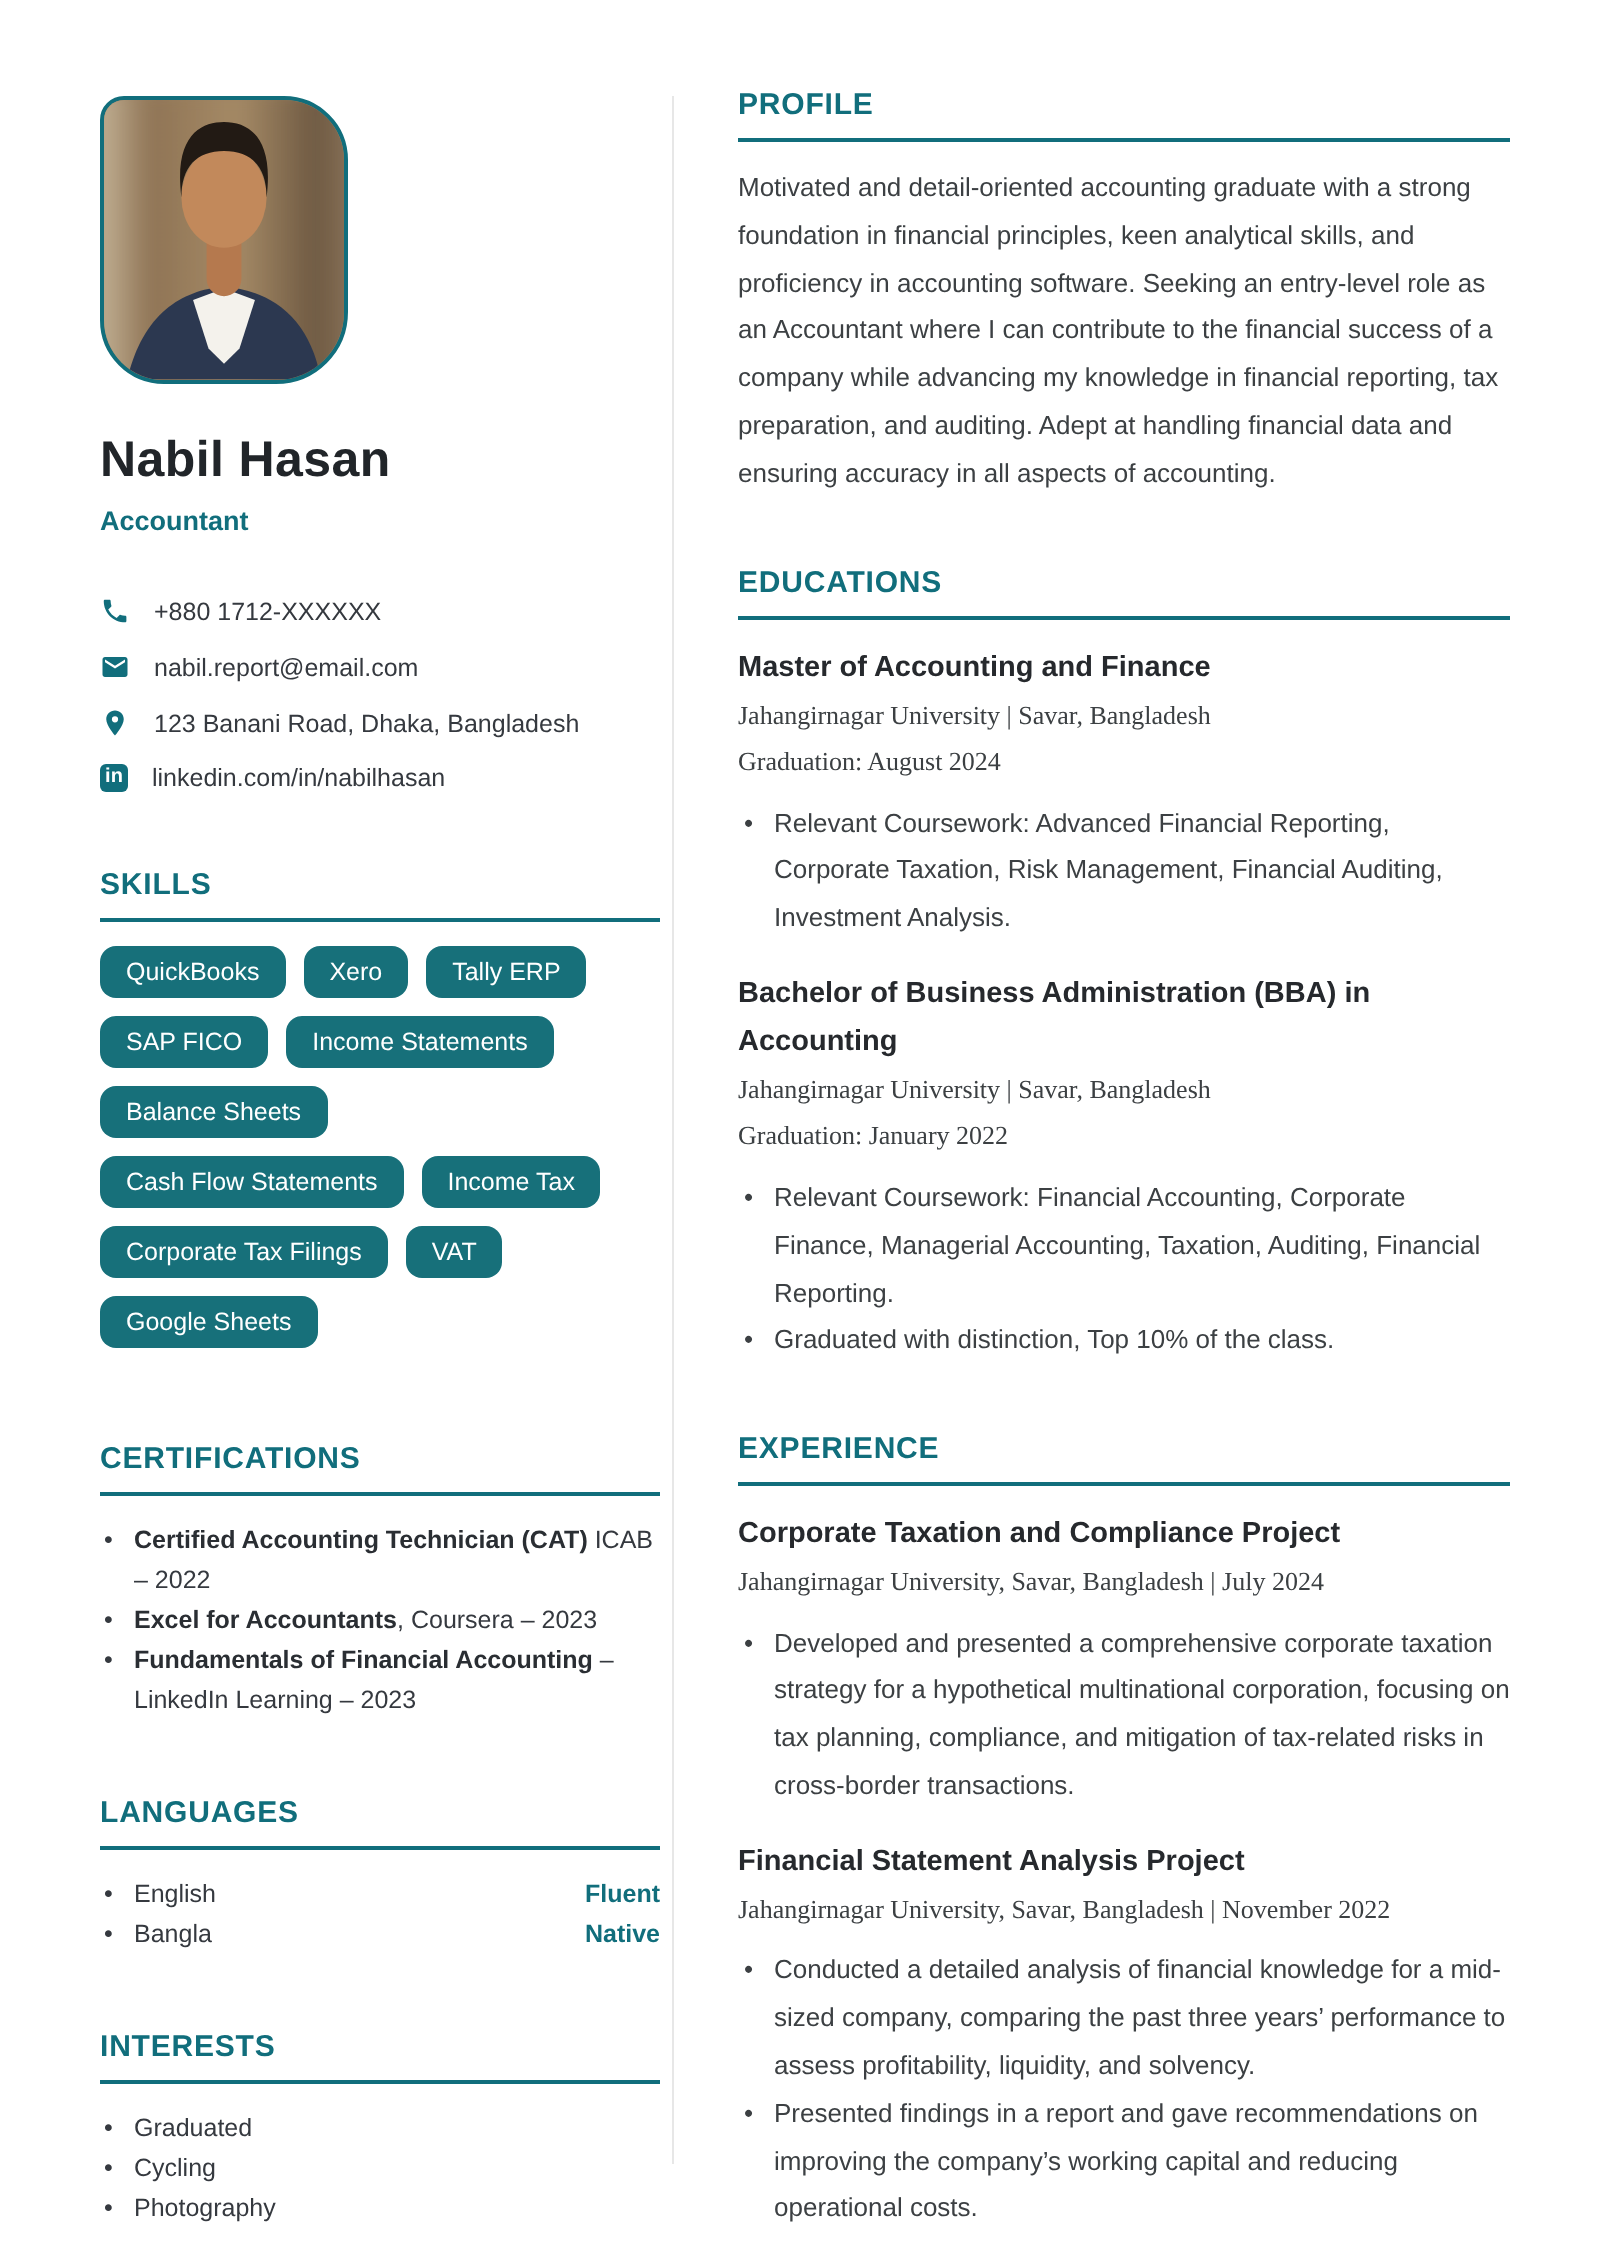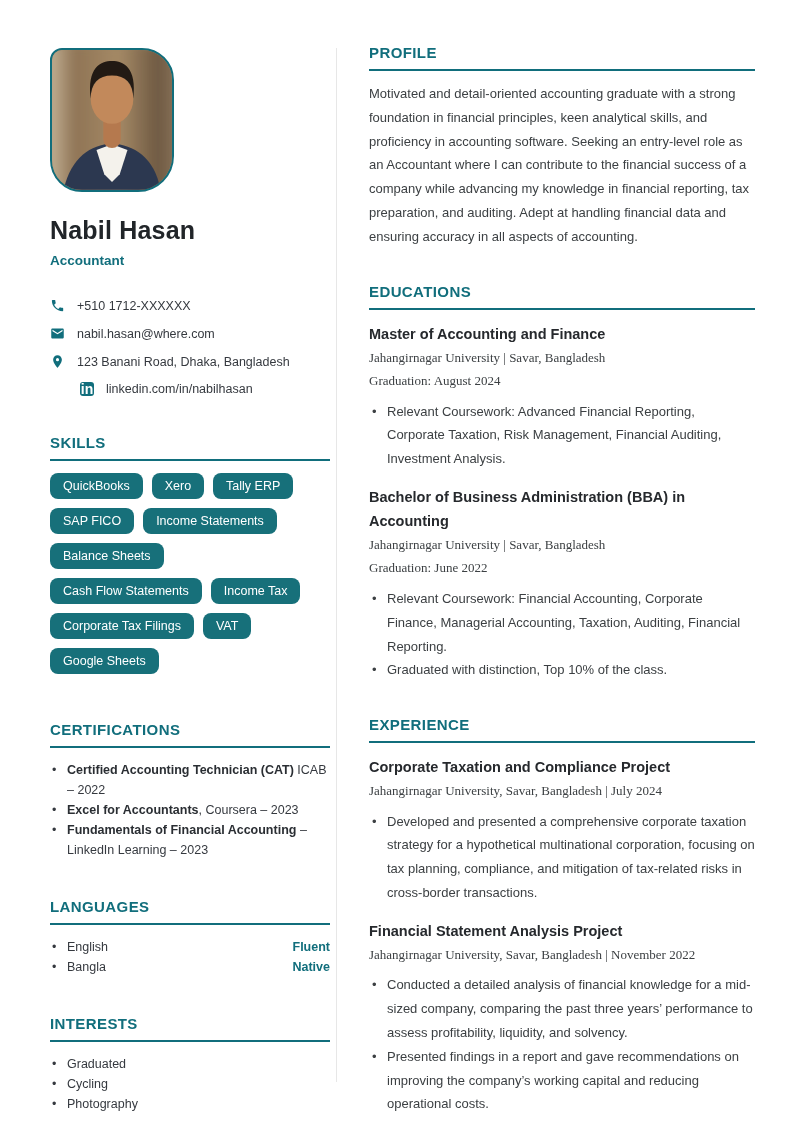--- a/index.html
+++ b/index.html
@@ -42,22 +42,22 @@
   }
   ul.contact{list-style:none;margin-top:30px;}
   ul.contact li{
     display:flex;align-items:center;gap:12px;
     font-size:12.5px;color:#35393f;margin-bottom:13px;
   }
   .cicon{width:15px;height:15px;flex:0 0 15px;display:inline-flex;align-items:center;justify-content:center;}
   .cicon svg{width:15px;height:15px;fill:var(--accent,#116E7C);}
   .li-badge{
     width:14px;height:14px;background:var(--accent,#116E7C);
-    border-radius:3px;color:#fff;font-size:14px;font-weight:700;
-    display:inline-flex;align-items:center;justify-content:center;line-height:1;margin-left:30px;
+    border-radius:3px;color:#fff;font-size:10px;font-weight:700;
+    display:inline-flex;align-items:center;justify-content:center;line-height:1;
   }
   section.lsec{margin-top:38px;}
   h2.sec{
     font-size:15px;font-weight:700;letter-spacing:.4px;
     color:var(--accent,#116E7C);
   }
   .rule{height:2px;background:var(--accent,#116E7C);margin-top:8px;}
   .pills{margin-top:12px;}
   .pill{
     display:inline-block;background:var(--pill,#17707A);color:#ffffff;
@@ -133,29 +133,29 @@
     <h1 class="name">Nabil Hasan</h1>
     <div class="job-title">Accountant</div>
 
     <ul class="contact">
       <li>
         <span class="cicon">
           <svg viewBox="0 0 24 24">
               <path d="M6.6 10.8c1.5 2.9 3.8 5.3 6.7 6.7l2.2-2.2c.3-.3.7-.4 1-.2 1.1.4 2.4.6 3.6.6.6 0 1 .4 1 1V20c0 .6-.4 1-1 1C10.6 21 3 13.4 3 3.9c0-.5.4-.9 1-.9h3.5c.6 0 1 .4 1 1 0 1.2.2 2.5.6 3.6.1.3 0 .7-.2 1l-2.3 2.2z"></path>
             </svg>
         </span>
-        <span>+510 1712-XXXXXX</span>
+        <span>+880 1712-XXXXXX</span>
       </li>
       <li>
         <span class="cicon">
           <svg viewBox="0 0 24 24">
               <path d="M20 4H4c-1.1 0-2 .9-2 2v12c0 1.1.9 2 2 2h16c1.1 0 2-.9 2-2V6c0-1.1-.9-2-2-2zm0 4.2-8 5-8-5V6l8 5 8-5v2.2z"></path>
             </svg>
         </span>
-        <span>nabil.hasan@where.com</span>
+        <span>nabil.report@email.com</span>
       </li>
       <li>
         <span class="cicon">
           <svg viewBox="0 0 24 24">
               <path d="M12 2C8.1 2 5 5.1 5 9c0 5.2 7 13 7 13s7-7.8 7-13c0-3.9-3.1-7-7-7zm0 9.5A2.5 2.5 0 1 1 12 6.5a2.5 2.5 0 0 1 0 5z"></path>
             </svg>
         </span>
         <span>123 Banani Road, Dhaka, Bangladesh</span>
       </li>
       <li>
@@ -226,21 +226,21 @@
         <div class="emeta">Jahangirnagar University | Savar, Bangladesh</div>
         <div class="emeta">Graduation: August 2024</div>
         <ul class="ebullets">
           <li>Relevant Coursework: Advanced Financial Reporting, Corporate Taxation, Risk Management, Financial Auditing, Investment Analysis.</li>
         </ul>
       </div>
 
       <div class="entry">
         <h3 class="etitle">Bachelor of Business Administration (BBA) in Accounting</h3>
         <div class="emeta">Jahangirnagar University | Savar, Bangladesh</div>
-        <div class="emeta">Graduation: June 2022</div>
+        <div class="emeta">Graduation: January 2022</div>
         <ul class="ebullets">
           <li>Relevant Coursework: Financial Accounting, Corporate Finance, Managerial Accounting, Taxation, Auditing, Financial Reporting.</li>
           <li>Graduated with distinction, Top 10% of the class.</li>
         </ul>
       </div>
     </section>
 
     <section>
       <h2 class="sec">EXPERIENCE</h2>
       <div class="rule"></div>

